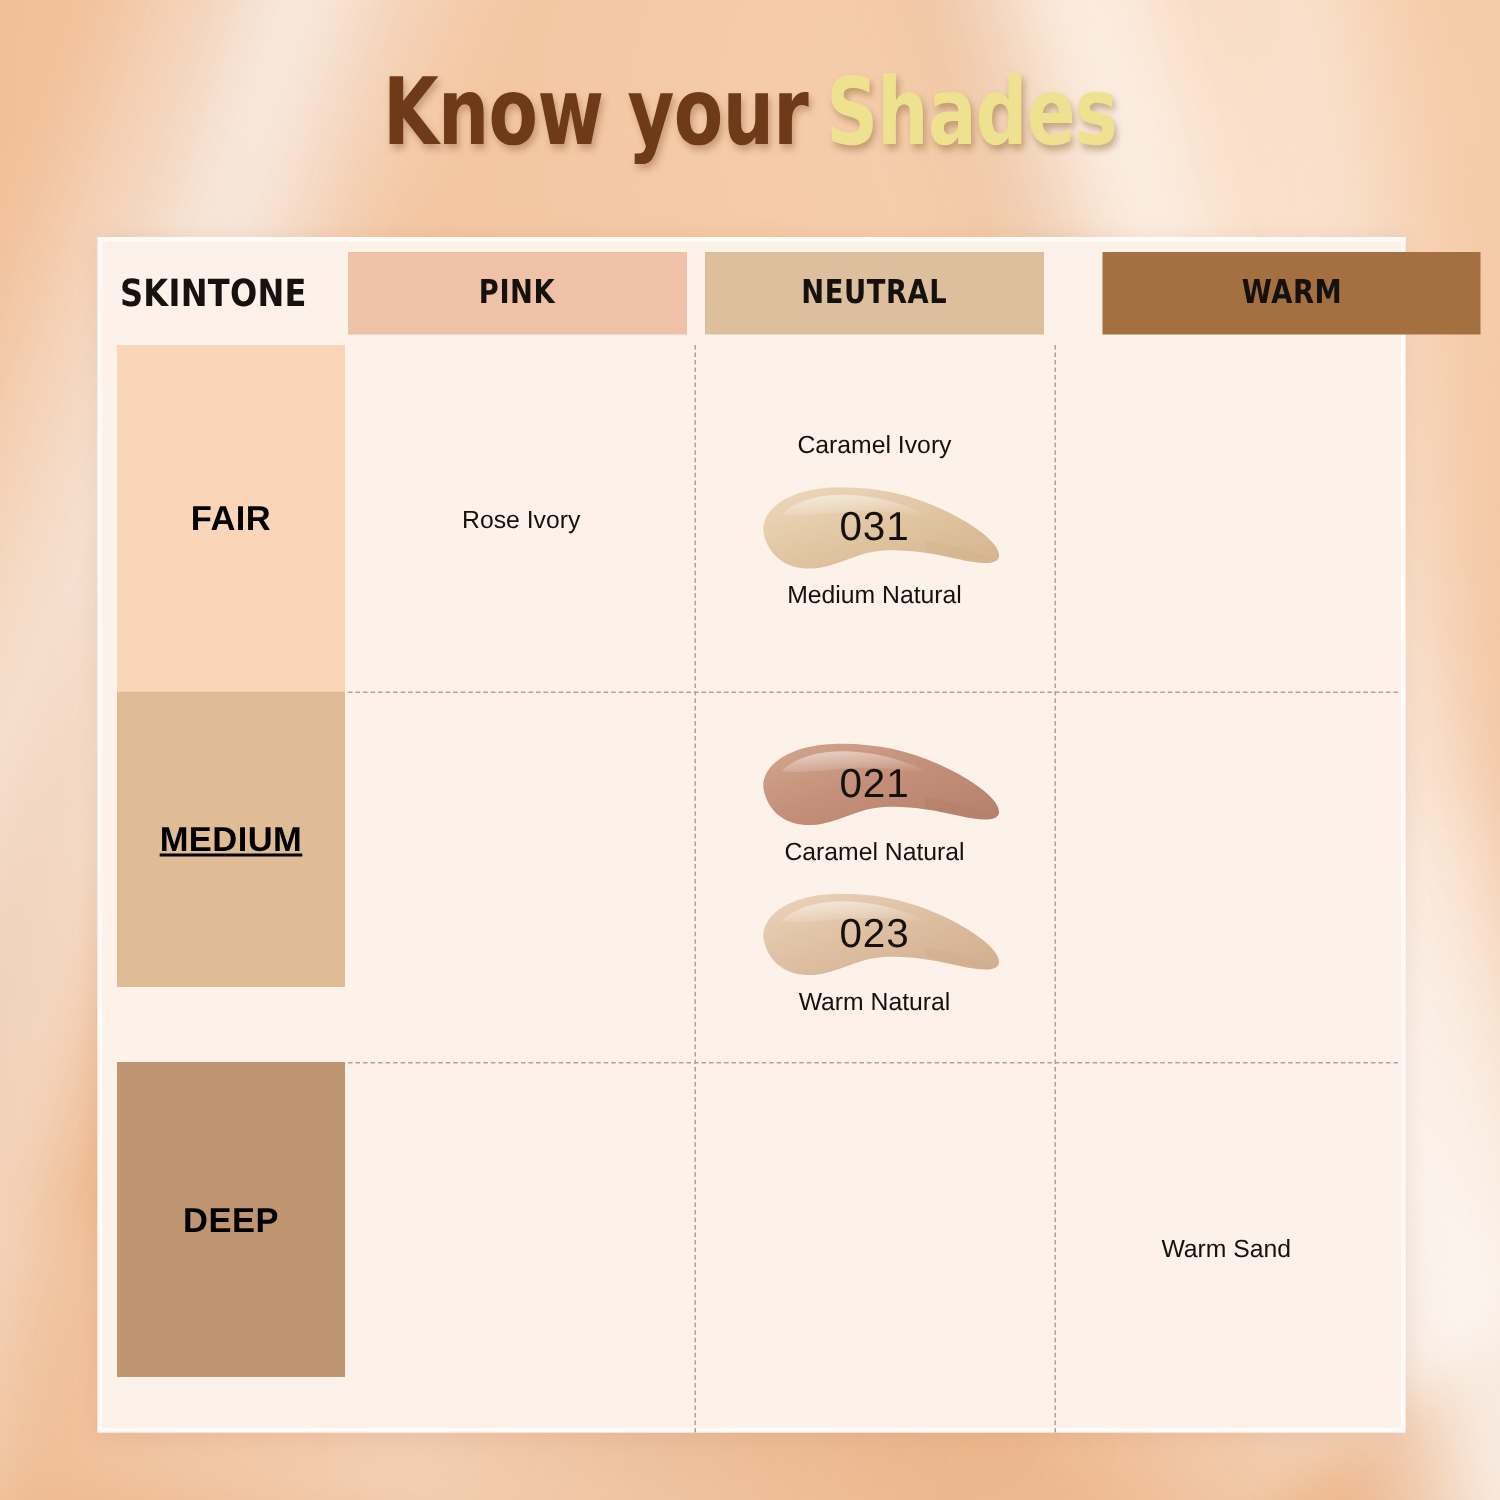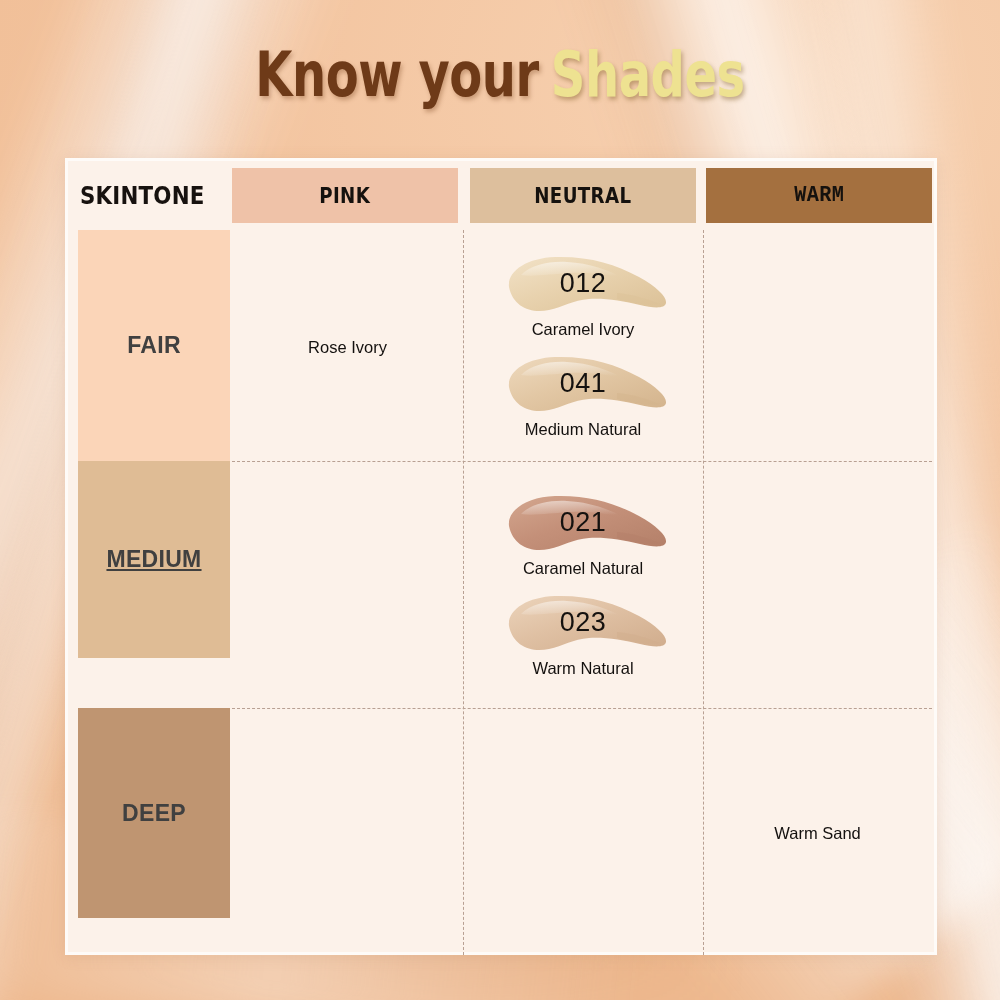--- a/index.html
+++ b/index.html
@@ -99,28 +99,28 @@
     position: absolute;
     top: 7px; height: 55px;
     display: flex; align-items: center; justify-content: center;
     font-family: "DejaVu Sans Condensed", "Liberation Sans Narrow", "Liberation Sans", sans-serif;
     font-size: 22px; font-weight: 700; color: #15110e;
     letter-spacing: .4px;
   }
   .head-cell span { transform: scaleX(.92); display: inline-block; }
   .hc-pink    { left: 164px; width: 226px; background: #efc2a8; }
   .hc-neutral { left: 402px; width: 226px; background: #ddbf9d; }
-  .hc-warm    { left: 638px; width: 226px; background: #a4703f; font-family: Liberation Mono, monospace; }
+  .hc-warm    { left: 667px; width: 252px; background: #a4703f; }
 
   
   .tone-col { position: absolute; left: 10px; top: 69px; width: 152px; height: 725px; }
   .tone {
     position: absolute; left: 0; width: 152px;
     display: flex; align-items: center; justify-content: center;
-    font-size: 23px; font-weight: 700; color: #404040;
+    font-size: 23px; font-weight: 700; color: #000000;
     letter-spacing: .3px;
   }
   .tone-fair   { top: 0;     height: 231px; background: #fbd5b8; }
   .tone-medium { top: 231px; height: 197px; background: #dfbc95; text-decoration: underline; }
   .tone-deep   { top: 478px; height: 210px; background: #bf9571; }
 
   
   .grid {
     position: absolute;
     left: 164px; top: 69px;
@@ -237,43 +237,20 @@
     <div class="cell col-pink row-fair">
         <div class="cell-inner">
           <div class="swatch-item sm-small">
             <div class="swatch-name">Rose Ivory</div>
           </div>
         </div>
       </div>
     <div class="cell col-neutral row-fair">
         <div class="cell-inner">
           <div class="swatch-item">
-            <div class="smear-wrap">
-  <svg class="smear" viewBox="0 0 172 64" width="172" height="64" preserveAspectRatio="none">
-    <defs>
-      <linearGradient id="g1" x1="0" y1="0" x2="1" y2="1">
-        <stop offset="0%" stop-color="#f2e2c7"></stop>
-        <stop offset="45%" stop-color="#e8d2ae"></stop>
-        <stop offset="100%" stop-color="#dbc096"></stop>
-      </linearGradient>
-      <linearGradient id="g1h" x1="0" y1="0" x2="0.3" y2="1">
-        <stop offset="0%" stop-color="#ffffff" stop-opacity=".55"></stop>
-        <stop offset="100%" stop-color="#ffffff" stop-opacity="0"></stop>
-      </linearGradient>
-    </defs>
-    <path d="M12,34 C10,18 30,5 58,4 C92,3 118,11 142,24
-             C160,34 170,44 169,50 C168,56 156,55 143,52
-             C126,48 108,45 92,46 C76,47 66,54 52,57
-             C34,61 16,54 12,34 Z" fill="url(#g1)"></path>
-    <path d="M24,22 C34,12 52,8 70,9 C92,10 112,17 128,26
-             C112,22 92,19 74,20 C54,21 36,24 24,22 Z" fill="url(#g1h)"></path>
-    <path d="M120,40 C134,41 150,46 163,51 C152,53 136,50 120,46 Z" fill="#dbc096" opacity=".45"></path>
-  </svg>
-              <div class="smear-num">012</div>
-            </div>
             <div class="swatch-name">Caramel Ivory</div>
           </div>
           <div class="swatch-item">
             <div class="smear-wrap">
   <svg class="smear" viewBox="0 0 172 64" width="172" height="64" preserveAspectRatio="none">
     <defs>
       <linearGradient id="g2" x1="0" y1="0" x2="1" y2="1">
         <stop offset="0%" stop-color="#eed9bd"></stop>
         <stop offset="45%" stop-color="#e2c7a4"></stop>
         <stop offset="100%" stop-color="#d3b38c"></stop>
@@ -284,21 +261,21 @@
       </linearGradient>
     </defs>
     <path d="M12,34 C10,18 30,5 58,4 C92,3 118,11 142,24
              C160,34 170,44 169,50 C168,56 156,55 143,52
              C126,48 108,45 92,46 C76,47 66,54 52,57
              C34,61 16,54 12,34 Z" fill="url(#g2)"></path>
     <path d="M24,22 C34,12 52,8 70,9 C92,10 112,17 128,26
              C112,22 92,19 74,20 C54,21 36,24 24,22 Z" fill="url(#g2h)"></path>
     <path d="M120,40 C134,41 150,46 163,51 C152,53 136,50 120,46 Z" fill="#d3b38c" opacity=".45"></path>
   </svg>
-              <div class="smear-num">041</div>
+              <div class="smear-num">031</div>
             </div>
             <div class="swatch-name">Medium Natural</div>
           </div>
         </div>
       </div>
     <div class="cell col-warm row-fair">
         <div class="cell-inner"></div>
       </div>
 
     <div class="cell col-pink row-medium">

